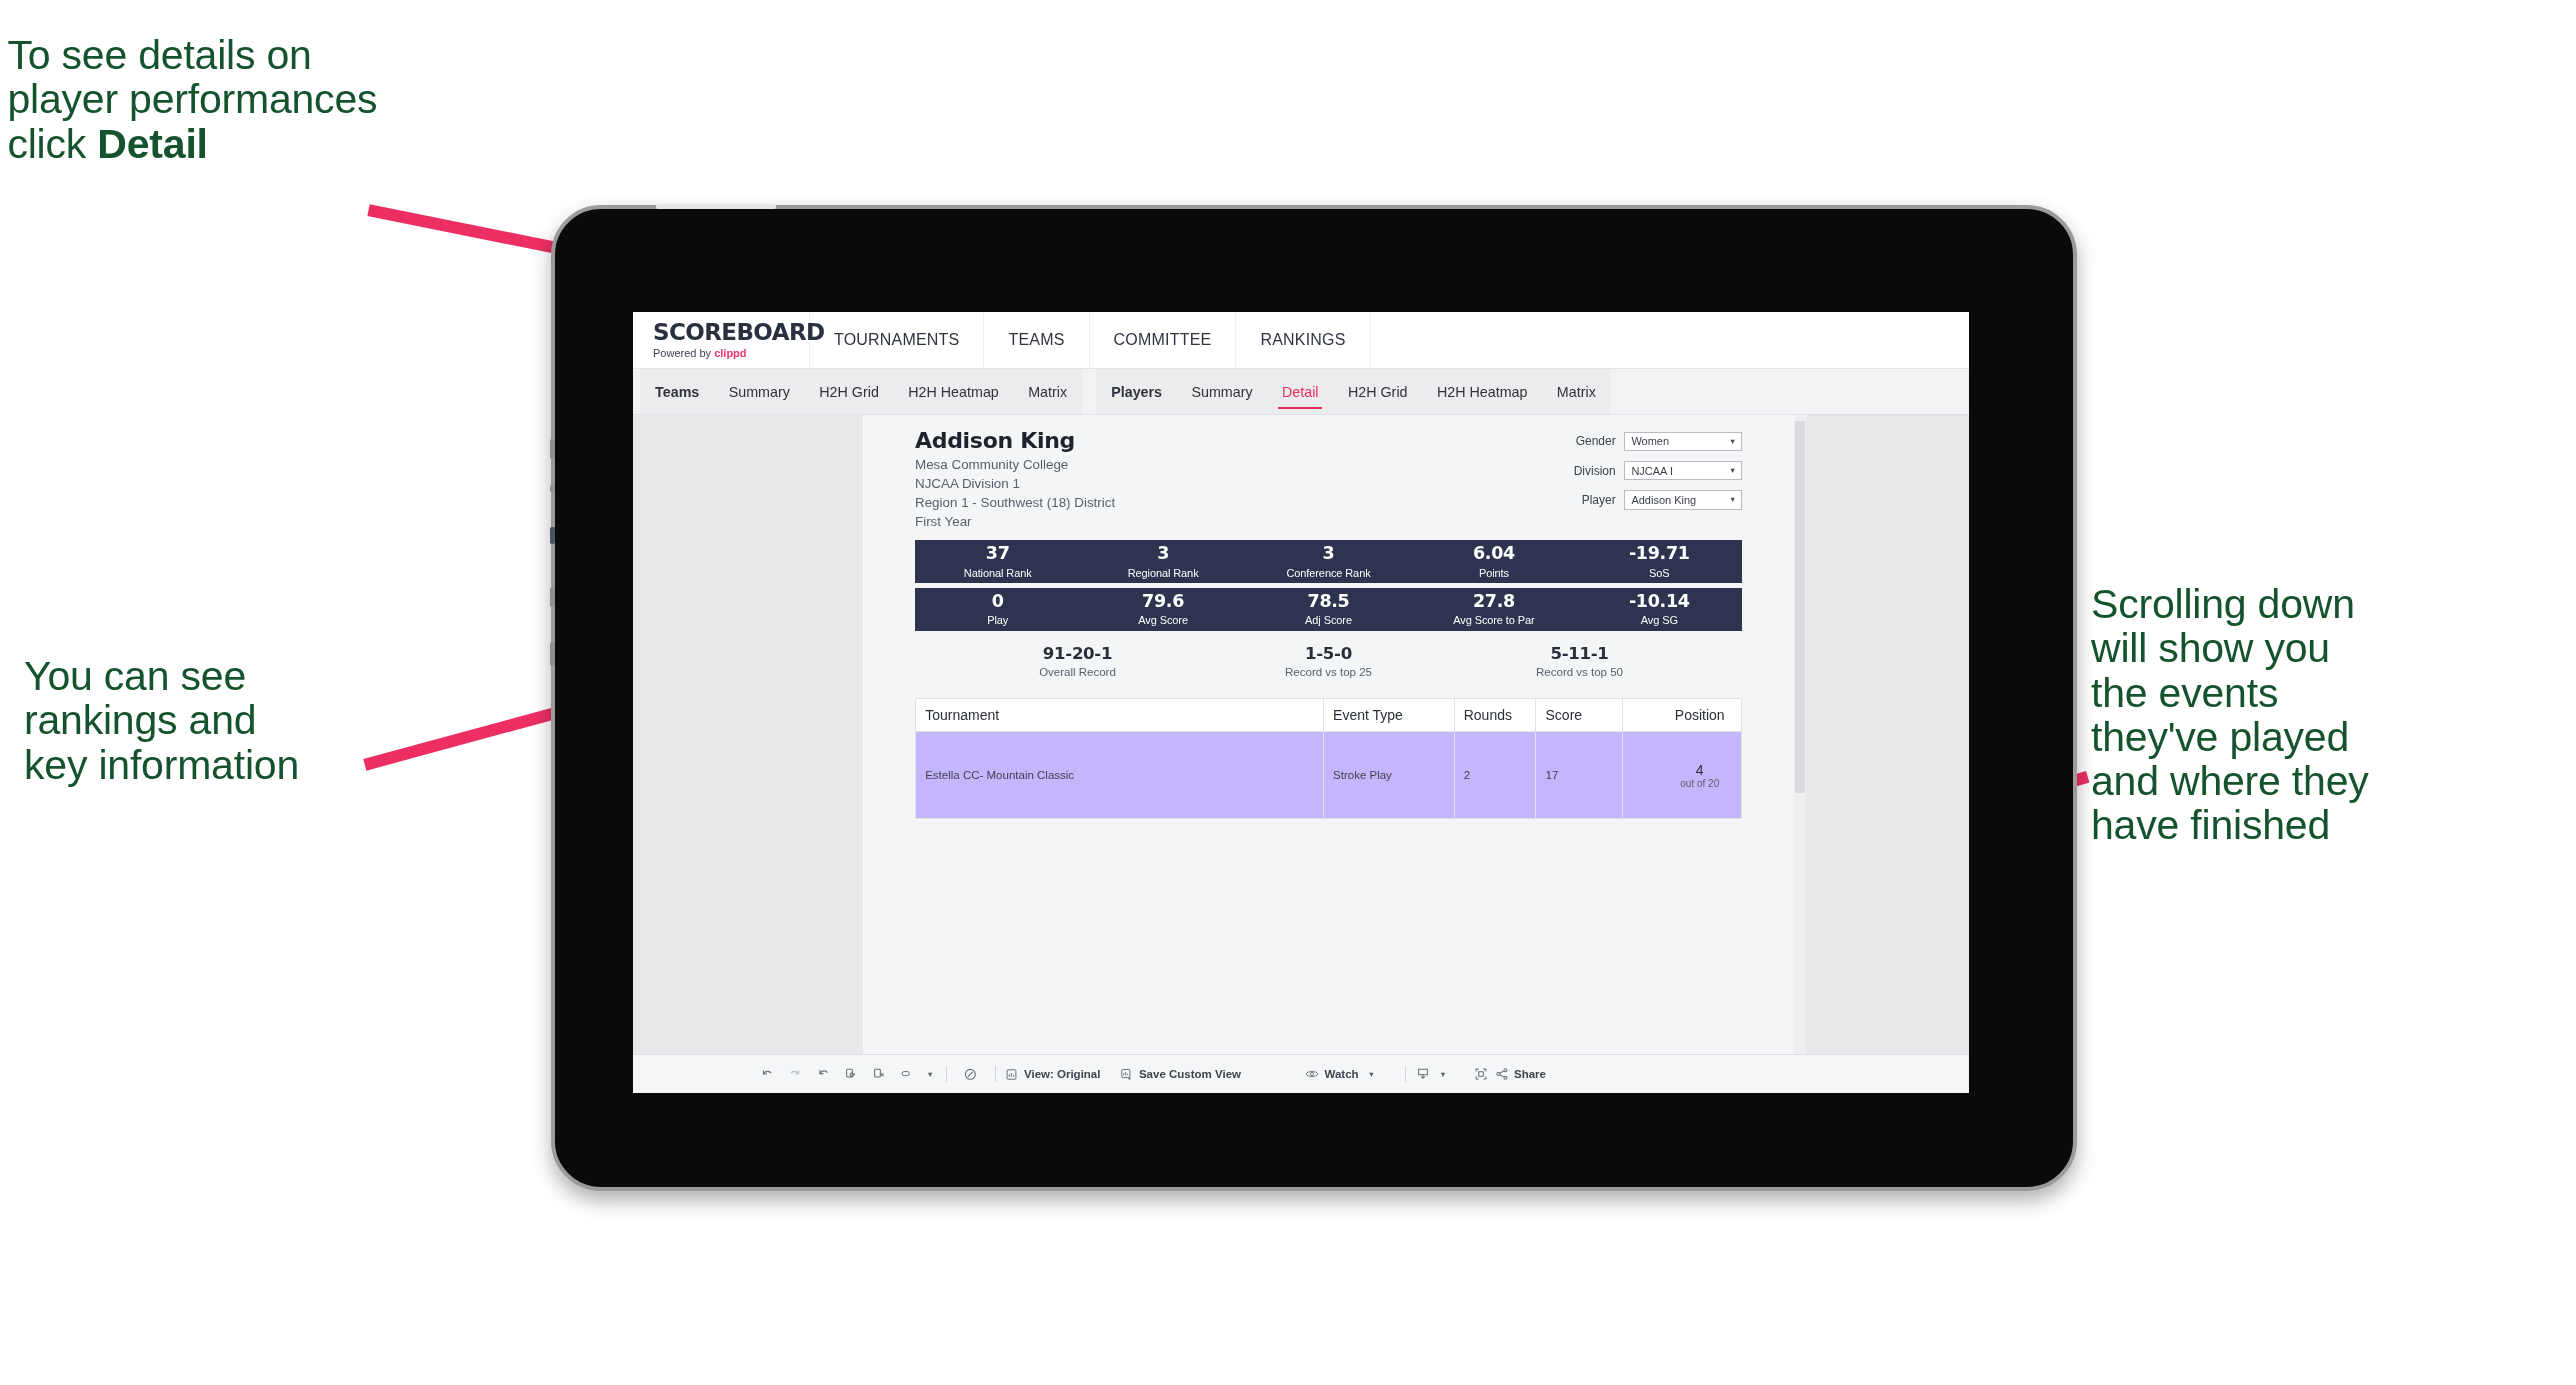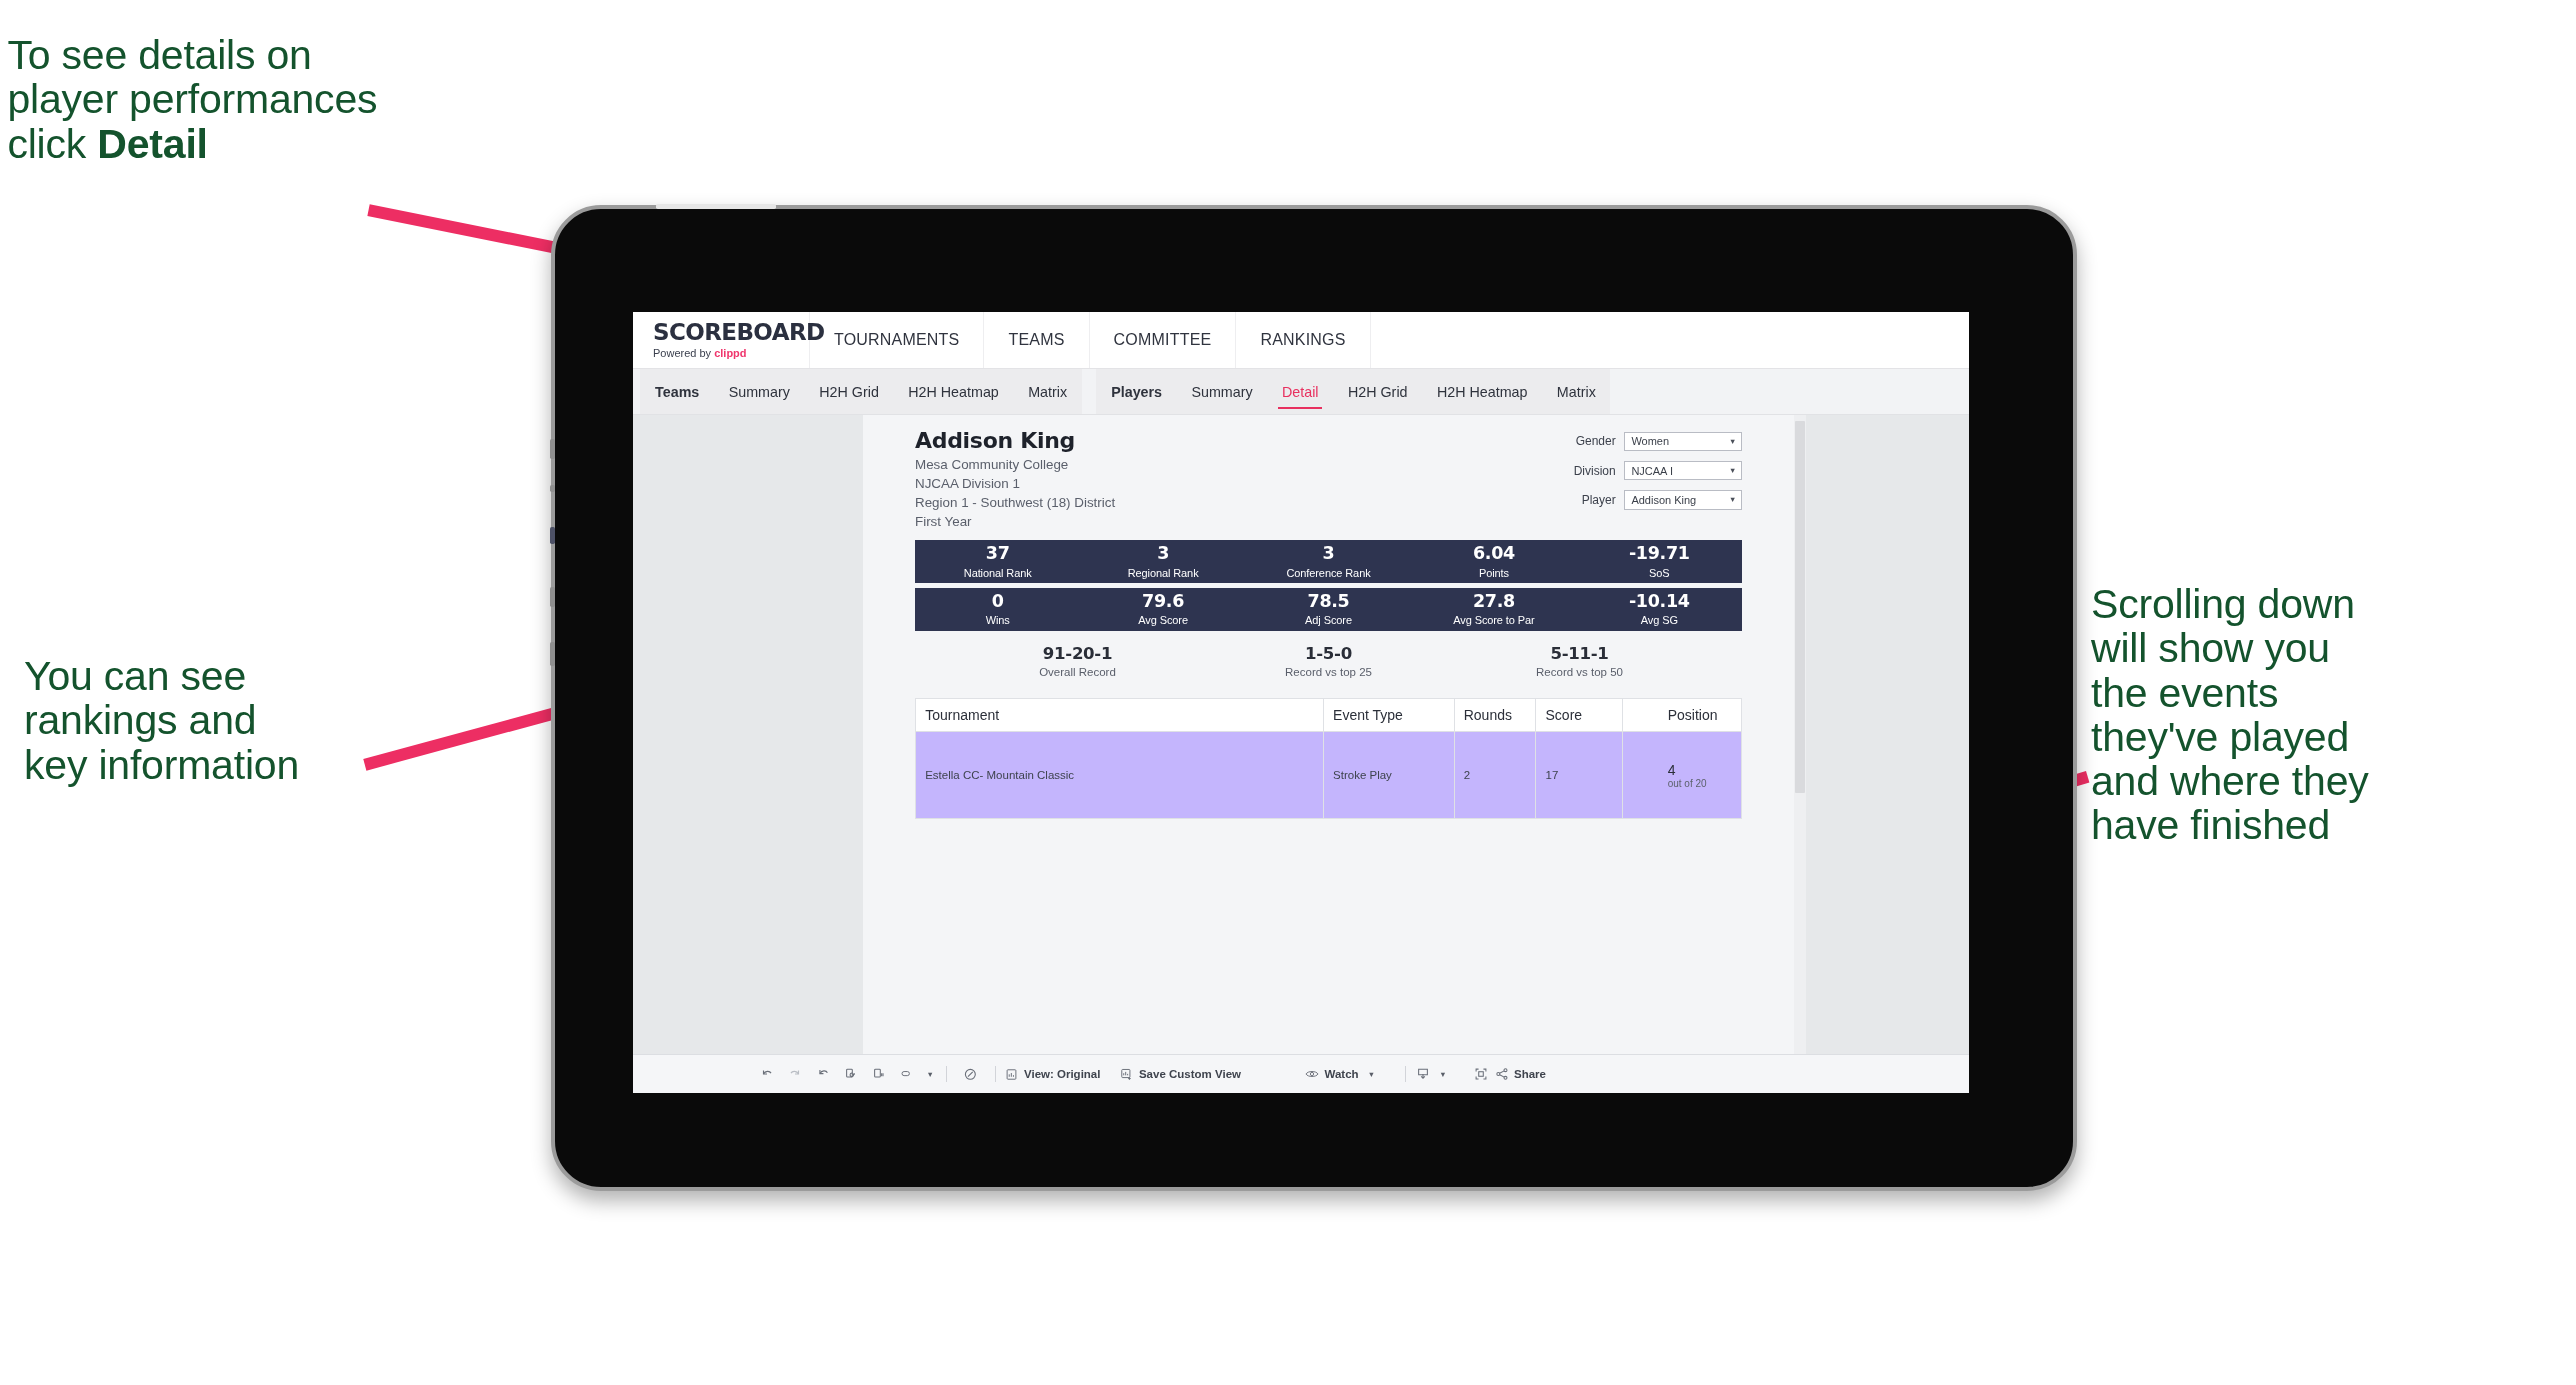--- a/index.html
+++ b/index.html
@@ -177,21 +177,21 @@
   }
   .etable th { font-size: 14px; padding: 8.3px 9.2px; color: #2b2f39; background:#fff; }
   .etable td { font-size: 11.5px; padding: 9.2px; height: 87px; vertical-align: middle; }
   .etable tbody tr:nth-child(2) td { background: #f4f5f7; }
   .col-tour { width: 359px; }
   .col-type { width: 115px; }
   .col-rounds { width: 72px; }
   .col-score { width: 76px; }
   .col-pos { width: 92px; }
   .etable th.col-rounds, .etable th.col-score { }
-  .etable th.col-pos, .etable td.col-pos { text-align: left; padding-left: 45px; }
+  .etable th.col-pos, .etable td.col-pos { text-align: center; padding-left: 45px; }
   .poscell .pnum { font-size: 14px; color: #2b2f39; line-height: 1.15; }
   .poscell .pout { font-size: 10px; color: #5d626d; }
 
   
   .vscroll {
     position: absolute; right: -12px; top: 0; width: 12px; height: 100%;
     background: #eeeff1;
   }
   .vthumb {
     position: absolute; top: 5.5px; left: 0.9px; width: 10px; height: 372px;
@@ -342,21 +342,21 @@
               </div>
               <div class="statcell">
                 <div class="val">-19.71</div>
                 <div class="lbl">SoS</div>
               </div>
             </div>
 
             <div class="statbar second">
               <div class="statcell">
                 <div class="val">0</div>
-                <div class="lbl">Wins</div>
+                <div class="lbl">Play</div>
               </div>
               <div class="statcell">
                 <div class="val">79.6</div>
                 <div class="lbl">Avg Score</div>
               </div>
               <div class="statcell">
                 <div class="val">78.5</div>
                 <div class="lbl">Adj Score</div>
               </div>
               <div class="statcell">

